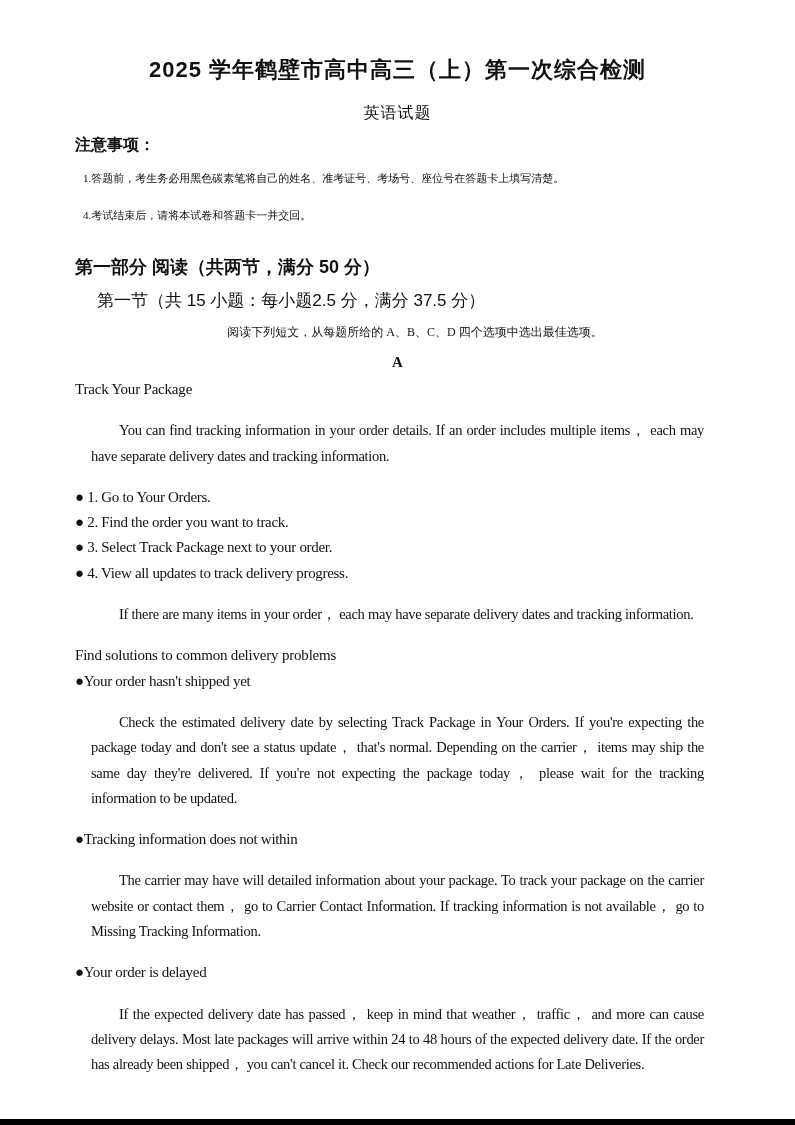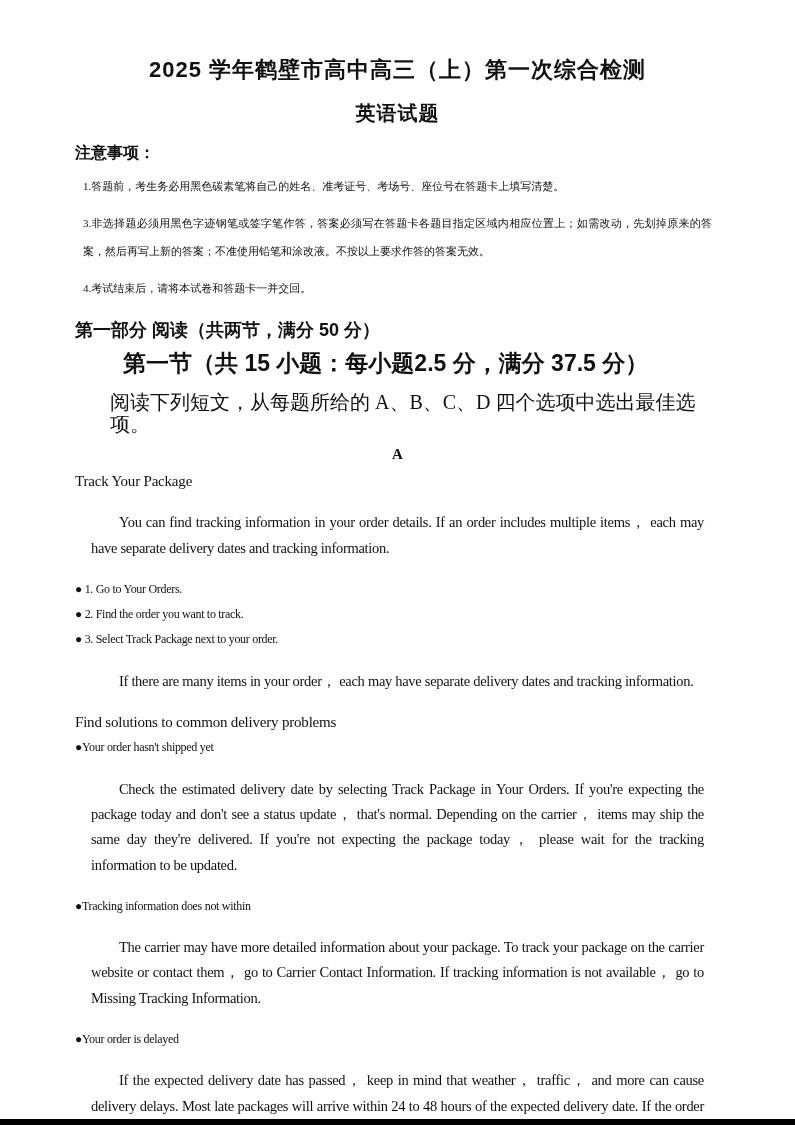--- a/index.html
+++ b/index.html
@@ -24,61 +24,62 @@
     font-family: "Liberation Sans", "DejaVu Sans", sans-serif;
     font-weight: bold;
     font-size: 22px;
     line-height: 28px;
     text-align: center;
     margin: 0;
     letter-spacing: 1px;
   }
   .subtitle {
     font-family: "Liberation Sans", "DejaVu Sans", sans-serif;
-    font-weight: bold;
-    font-size: 20px;
+    font-weight: normal;
+    font-size: 16px;
     line-height: 26px;
     text-align: center;
     margin: 16px 0 0 0;
     letter-spacing: 1px;
   }
   .notice-heading {
     font-family: "Liberation Sans", "DejaVu Sans", sans-serif;
     font-weight: bold;
     font-size: 16px;
     line-height: 22px;
-    margin: 16px 0 2px 0;
+    margin: 8px 0 2px 0;
   }
   
   .notice-item {
     font-family: "Liberation Serif", "DejaVu Serif", serif;
     font-size: 11px;
     line-height: 28.5px;
     margin: 8px;
     text-align: justify;
   }
   .part-heading {
     font-family: "Liberation Sans", "DejaVu Sans", sans-serif;
     font-weight: bold;
     font-size: 18px;
     line-height: 24px;
-    margin: 16px 0 0 0;
+    margin: 26px 0 0 0;
   }
   .section-heading {
     font-family: "Liberation Sans", "DejaVu Sans", sans-serif;
-    font-weight: bold;
-    font-size: 23px;
+    font-weight: normal;
+    font-size: 17px;
     line-height: 23px;
-    margin: 10px 0 0 48px;
+    margin: 10px 0 0 22px;
   }
   .instructions {
     font-family: "Liberation Serif", "DejaVu Serif", serif;
-    font-size: 20px;
+    font-size: 12px;
     line-height: 22px;
-    margin: 16px 0 0 35px;
+    margin: 9px 0 0 35px;
+    text-align: center;
   }
   .passage-label {
     font-family: "Liberation Serif", "DejaVu Serif", serif;
     font-weight: bold;
     font-size: 15px;
     line-height: 20px;
     text-align: center;
     margin: 9px 0 5px 0;
   }
   
@@ -95,21 +96,21 @@
     font-family: "Liberation Serif", "DejaVu Serif", serif;
     font-size: 14.5px;
     line-height: 25.3px;
     margin: 16px;
     text-indent: 28px;
     text-align: justify;
     letter-spacing: -0.3px;
   }
   .bullet {
     font-family: "Liberation Serif", "DejaVu Serif", serif;
-    font-size: 12px;
+    font-size: 15px;
     line-height: 25.3px;
     margin: 0;
     letter-spacing: -0.3px;
   }
   .bottom-bar {
     position: absolute;
     left: 0;
     bottom: 0;
     width: 100%;
     height: 6px;
@@ -121,42 +122,42 @@
 
 <div class="page">
   <div class="content">
 
     <h1 class="title">2025 学年鹤壁市高中高三（上）第一次综合检测</h1>
     <h2 class="subtitle">英语试题</h2>
 
     <section>
       <div class="notice-heading">注意事项：</div>
       <p class="notice-item">1.答题前，考生务必用黑色碳素笔将自己的姓名、准考证号、考场号、座位号在答题卡上填写清楚。</p>
-      <p class="notice-item">3.非选择题必须用黑色字迹钢笔或签字笔作答，答案必须写在答题卡各题目指定区域内相应位置上；如需改动，先划掉原来的答案，然后再写上新的答案；不准使用铅笔和涂改液。不按以上要求作答的答案无效。</p>
       <p class="notice-item">4.考试结束后，请将本试卷和答题卡一并交回。</p>
     </section>
 
     <section>
       <h3 class="part-heading">第一部分 阅读（共两节，满分 50 分）</h3>
       <h4 class="section-heading">第一节（共 15 小题：每小题2.5 分，满分 37.5 分）</h4>
       <p class="instructions">阅读下列短文，从每题所给的 A、B、C、D 四个选项中选出最佳选项。</p>
       <div class="passage-label">A</div>
     </section>
 
     <article>
       <h5 class="passage-title">Track Your Package</h5>
       <p class="para">You can find tracking information in your order details. If an order includes multiple items， each may have separate delivery dates and tracking information.</p>
       <p class="bullet">● 1. Go to Your Orders.</p>
       <p class="bullet">● 2. Find the order you want to track.</p>
       <p class="bullet">● 3. Select Track Package next to your order.</p>
+      <p class="bullet">● 4. View all updates to track delivery progress.</p>
       <p class="para">If there are many items in your order， each may have separate delivery dates and tracking information.</p>
       <p class="pheading">Find solutions to common delivery problems</p>
       <p class="bullet">●Your order hasn't shipped yet</p>
       <p class="para">Check the estimated delivery date by selecting Track Package in Your Orders. If you're expecting the package today and don't see a status update， that's normal. Depending on the carrier， items may ship the same day they're delivered. If you're not expecting the package today， please wait for the tracking information to be updated.</p>
       <p class="bullet">●Tracking information does not within</p>
-      <p class="para">The carrier may have more detailed information about your package. To track your package on the carrier website or contact them， go to Carrier Contact Information. If tracking information is not available， go to Missing Tracking Information.</p>
+      <p class="para">The carrier may have will detailed information about your package. To track your package on the carrier website or contact them， go to Carrier Contact Information. If tracking information is not available， go to Missing Tracking Information.</p>
       <p class="bullet">●Your order is delayed</p>
       <p class="para">If the expected delivery date has passed， keep in mind that weather， traffic， and more can cause delivery delays. Most late packages will arrive within 24 to 48 hours of the expected delivery date. If the order has already been shipped， you can't cancel it. Check our recommended actions for Late Deliveries.</p>
     </article>
 
   </div>
   <div class="bottom-bar"></div>
 </div>
 
 </body></html>

